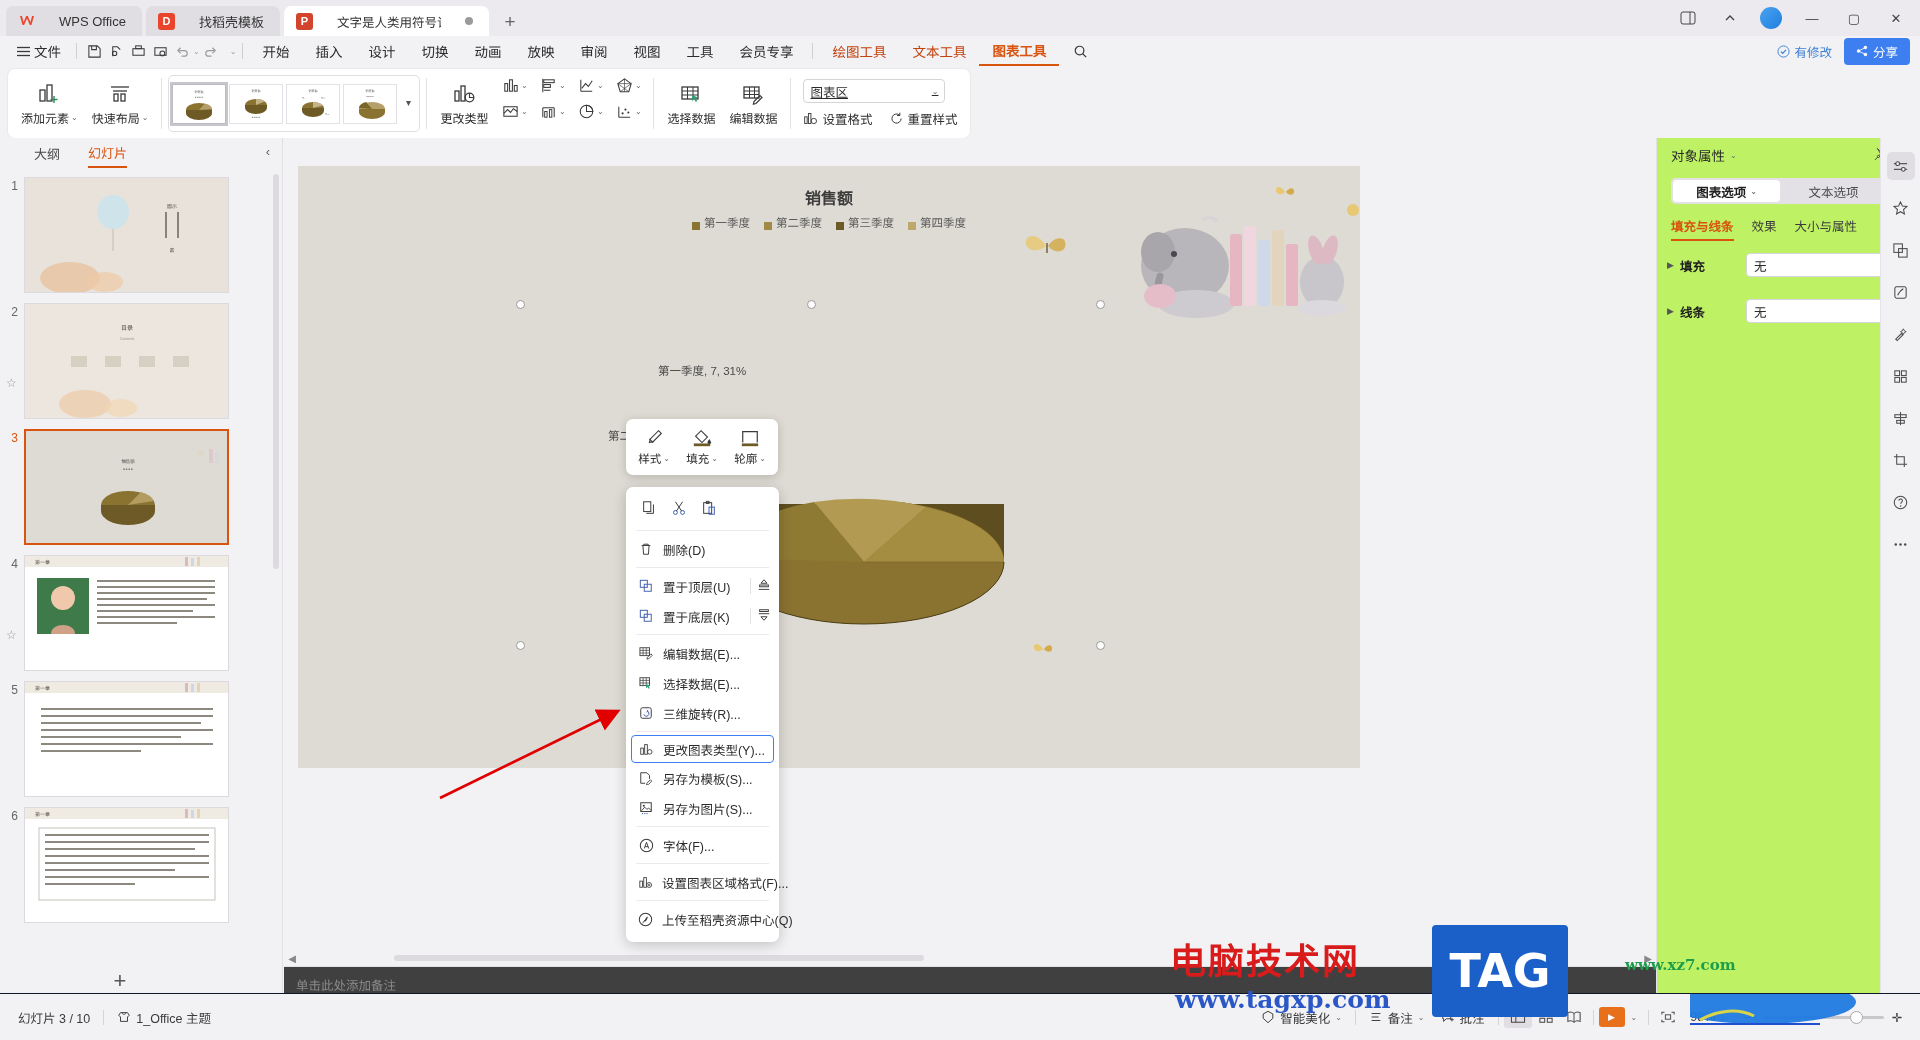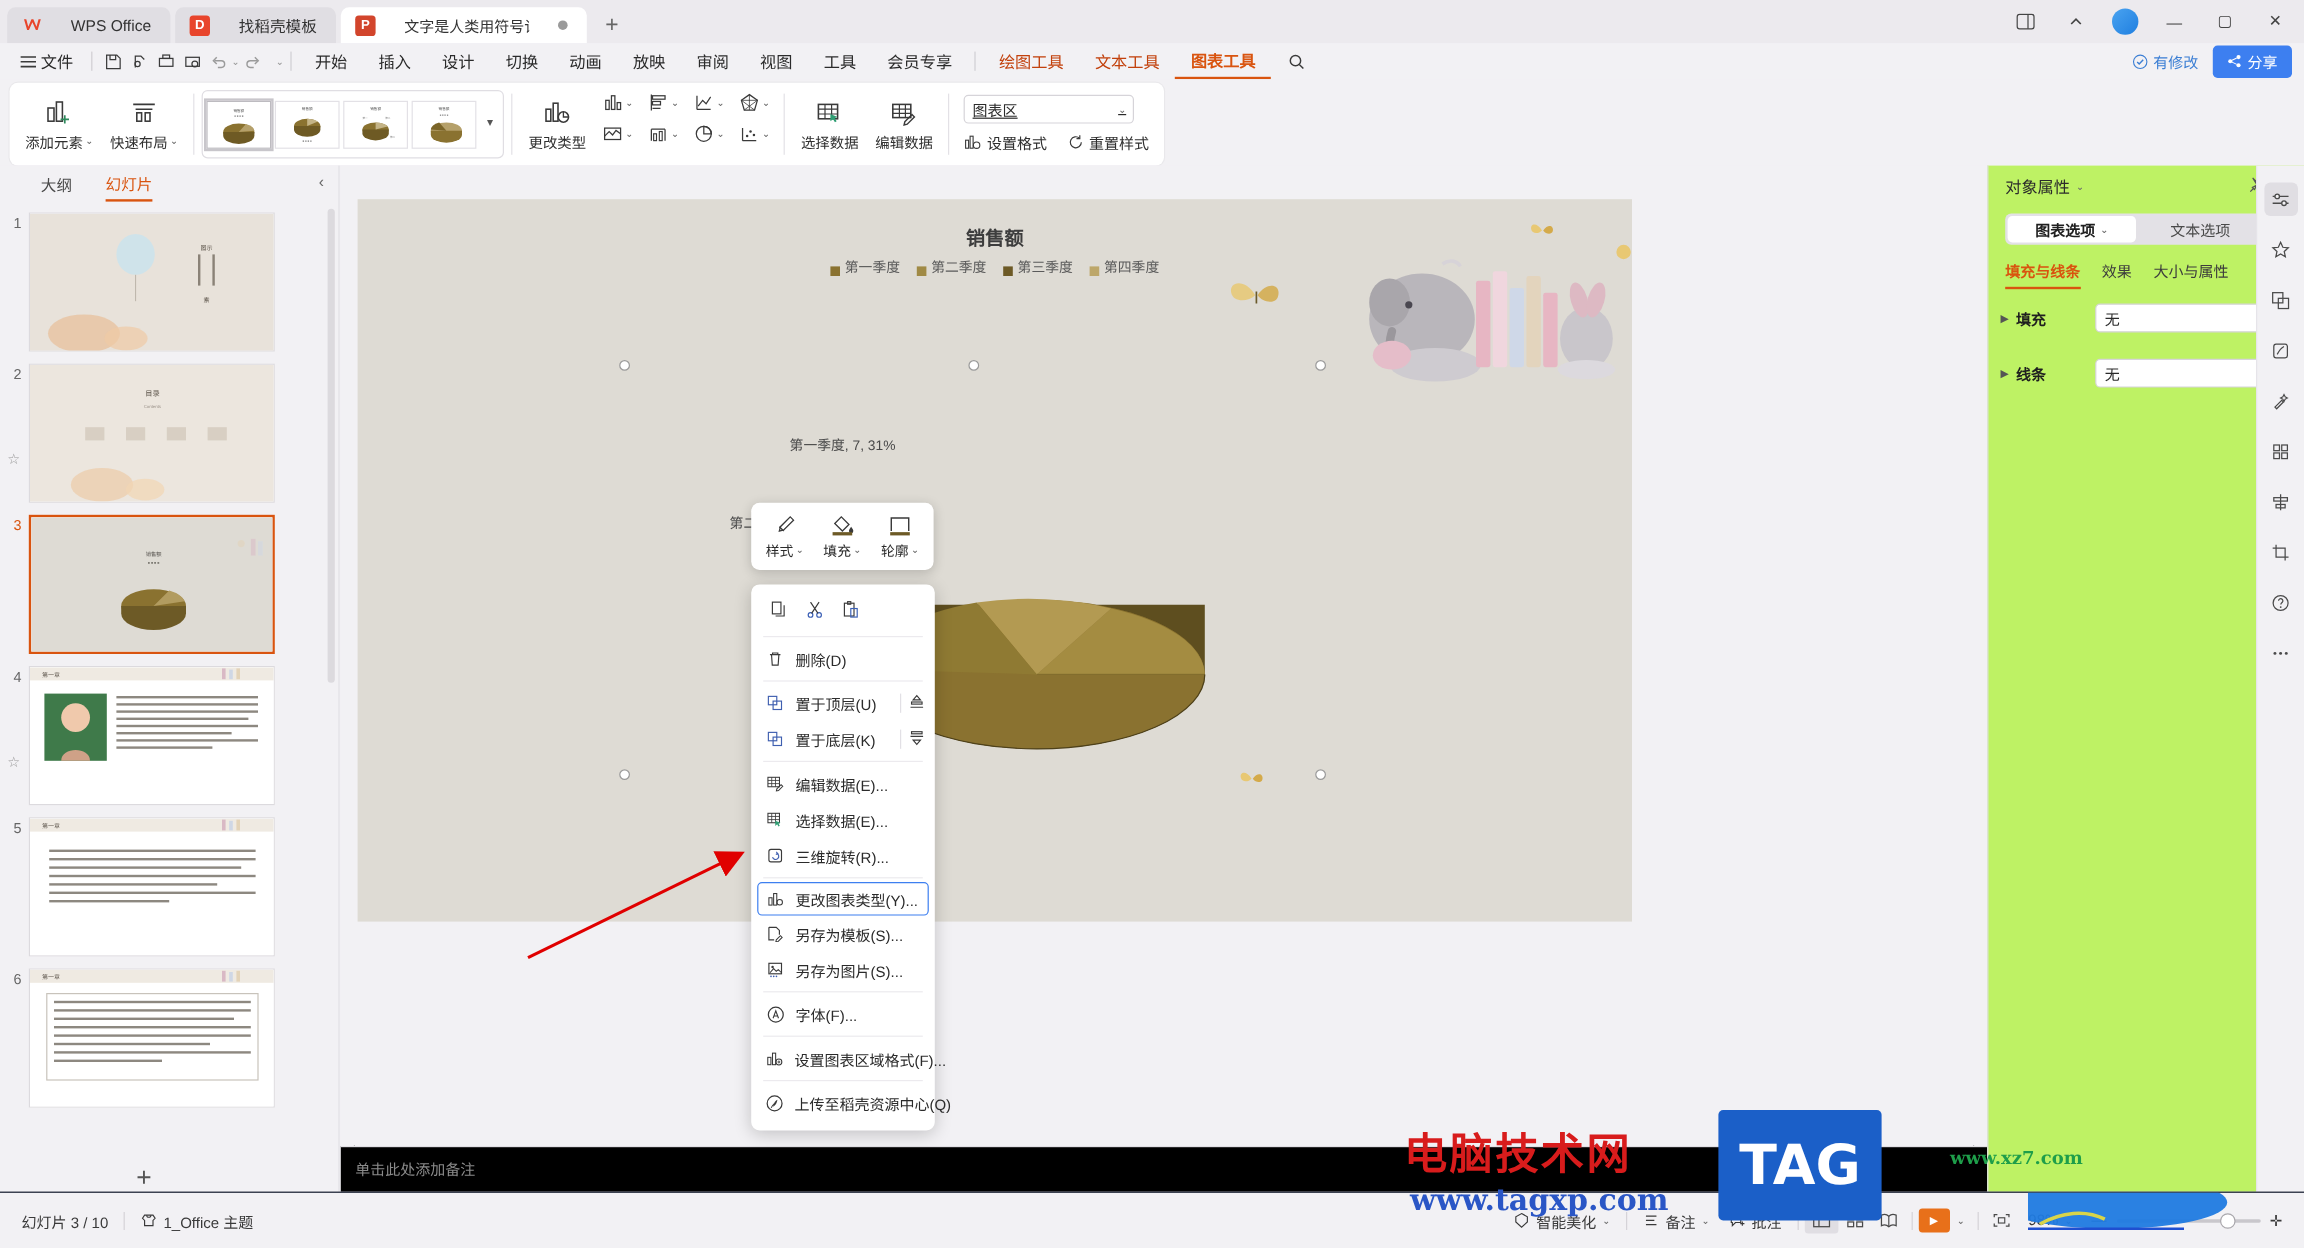--- a/index.html
+++ b/index.html
@@ -167,23 +167,23 @@
   .lgd .sw { width: 8px; height: 8px; background: #8a7230; }
   .dlabel { position: absolute; font-size: 11.5px; color: #4a4a4a; }
 
   .selbox { position: absolute; left: 223px; top: 139px; width: 580px; height: 340px; }
   .handle {
     position: absolute; width: 9px; height: 9px; border-radius: 50%;
     background: #fff; border: 1px solid #9a9a9a;
   }
 
   .notes {
-    position: absolute; left: 0; right: 0; bottom: 11px; height: 42px;
+    position: absolute; left: 0; right: 0; bottom: 0; height: 42px;
     border-top: 1px solid #e2e0e5; font-size: 12.5px; color: #8a8a8a;
-    padding: 8px 0 0 12px; background: #000000;
+    padding: 8px 0 0 12px; background: #404040;
   }
   .hscroll {
     position: absolute; left: 0; right: 0; bottom: 42px; height: 16px;
     display: flex; align-items: center; background: #f2f1f4;
   }
   .hs-track { flex: 1; height: 6px; margin: 0 16px; background: transparent; }
   .hs-thumb { width: 530px; height: 6px; background: #dcdade; border-radius: 3px; margin-left: 78px; }
   .hs-arrow { width: 16px; text-align: center; font-size: 10px; color: #888; }
 
   

